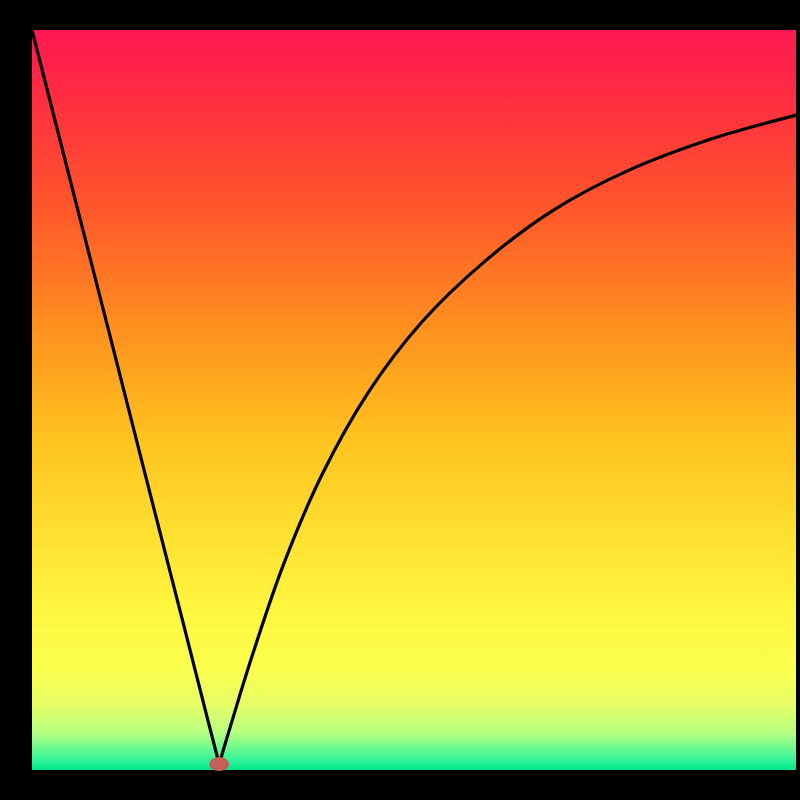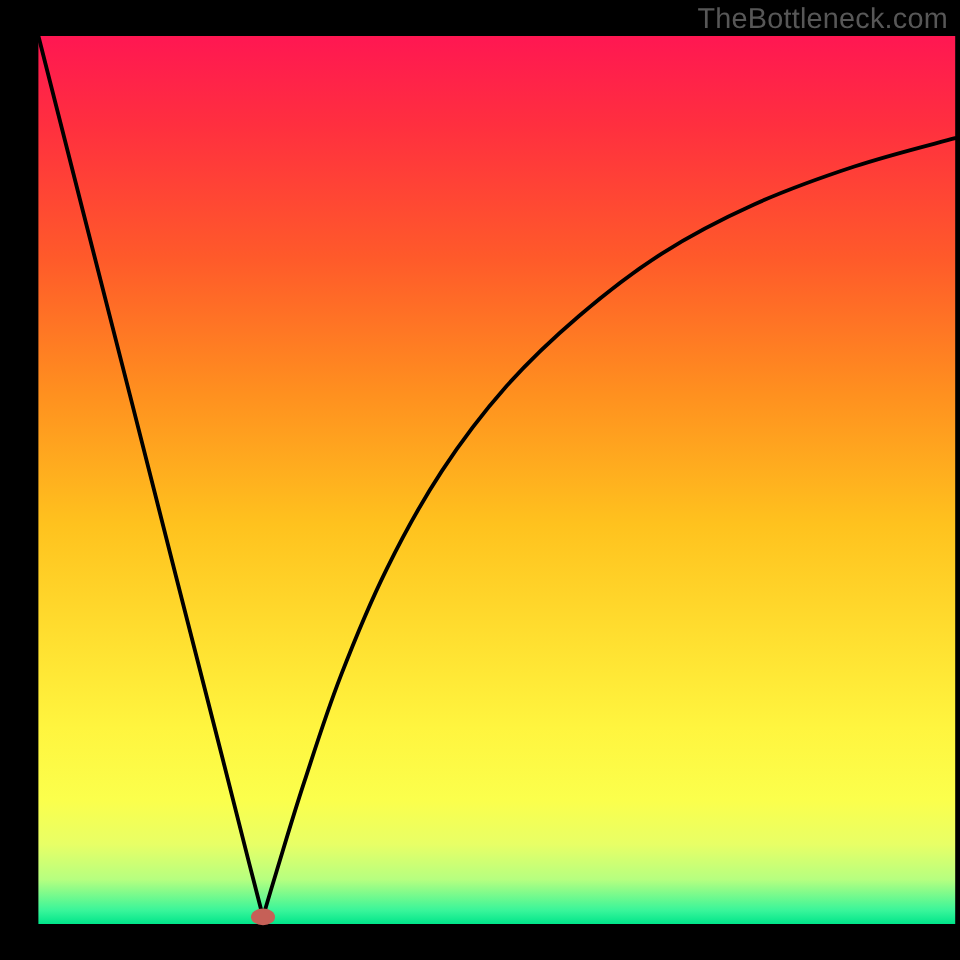--- a/index.html
+++ b/index.html
@@ -29,21 +29,20 @@
   }
   svg {
     display: block;
   }
 </style>
 </head>
 <body>
 
 <div class="frame">
 
-  <div class="watermark">TheBottleneck.com</div>
 
   <svg id="chart-svg" width="800" height="800" viewBox="0 0 800 800">
     <defs>
       <linearGradient id="bg-grad" x1="0" y1="0" x2="0" y2="1">
           <stop offset="0.00%" stop-color="#ff1752"></stop>
           <stop offset="10.00%" stop-color="#ff2f3f"></stop>
           <stop offset="25.00%" stop-color="#ff5a2a"></stop>
           <stop offset="40.00%" stop-color="#ff8f1f"></stop>
           <stop offset="55.00%" stop-color="#ffc21e"></stop>
           <stop offset="70.00%" stop-color="#ffe433"></stop>

